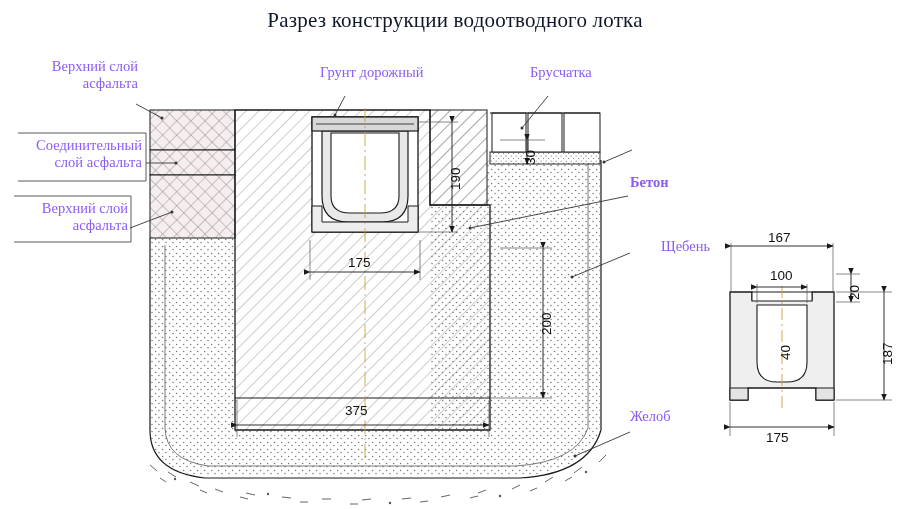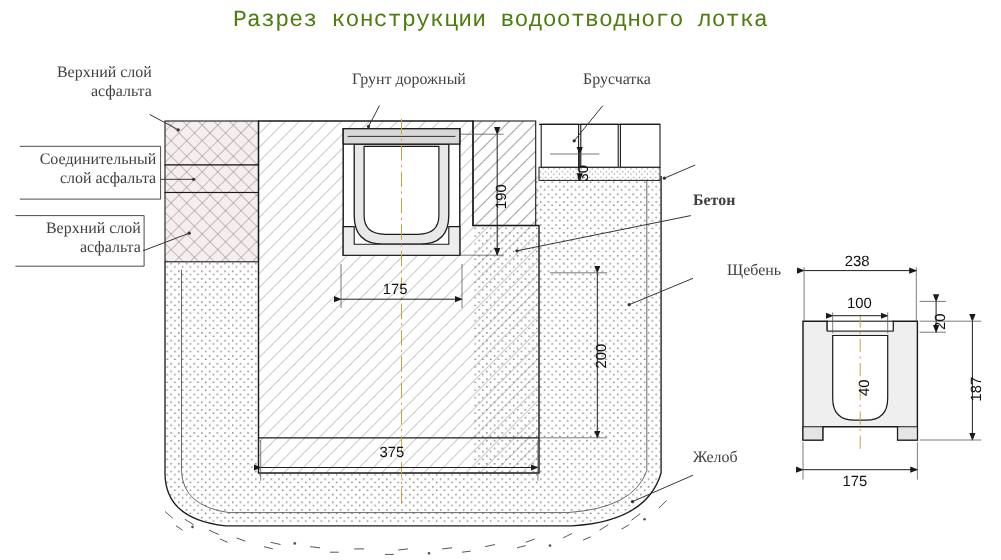--- a/index.html
+++ b/index.html
@@ -12,29 +12,29 @@
     overflow:hidden;
     position:relative;
   }
   #stage{position:absolute;left:0;top:0;width:910px;height:509px;}
   svg#drawing{position:absolute;left:0;top:0;width:910px;height:509px;}
   .title{
     position:absolute;
     top:8px;left:0;width:910px;
     text-align:center;
     font-size:21px;
-    font-family:Liberation Mono, monospace;
-    color:#4d7c0f;
+    font-family:Liberation Serif, serif;
+    color:#0f172a;
     letter-spacing:0.2px;
   }
   .lbl{
     position:absolute;
     font-family:"Liberation Serif", serif;
     font-size:14.5px;
-    color:#404040;
+    color:#8b5cf6;
     line-height:1.15;
     white-space:pre;
   }
   .lbl.right{text-align:right;}
   .dim{
     position:absolute;
     font-family:"Liberation Sans", sans-serif;
     font-size:13.5px;
     color:#111;
     white-space:pre;
@@ -266,20 +266,20 @@
   <div class="lbl" style="left:630px;top:174px;font-weight:bold;">Бетон</div>
   <div class="lbl" style="left:630px;top:238px;margin-left:31px;">Щебень</div>
   <div class="lbl" style="left:630px;top:408px;">Желоб</div>
 
   <div class="dim vert" style="left:448px;top:190px;">190</div>
   <div class="dim vert" style="left:523px;top:165px;">30</div>
   <div class="dim" style="left:348px;top:255px;">175</div>
   <div class="dim vert" style="left:539px;top:335px;">200</div>
   <div class="dim" style="left:345px;top:403px;">375</div>
 
-  <div class="dim" style="left:768px;top:230px;">238</div>
+  <div class="dim" style="left:768px;top:230px;">167</div>
   <div class="dim" style="left:770px;top:268px;">100</div>
   <div class="dim vert" style="left:847px;top:300px;">20</div>
   <div class="dim vert" style="left:880px;top:365px;">187</div>
   <div class="dim vert" style="left:778px;top:360px;">40</div>
   <div class="dim" style="left:766px;top:430px;">175</div>
 
 </div>
 
 </body></html>

